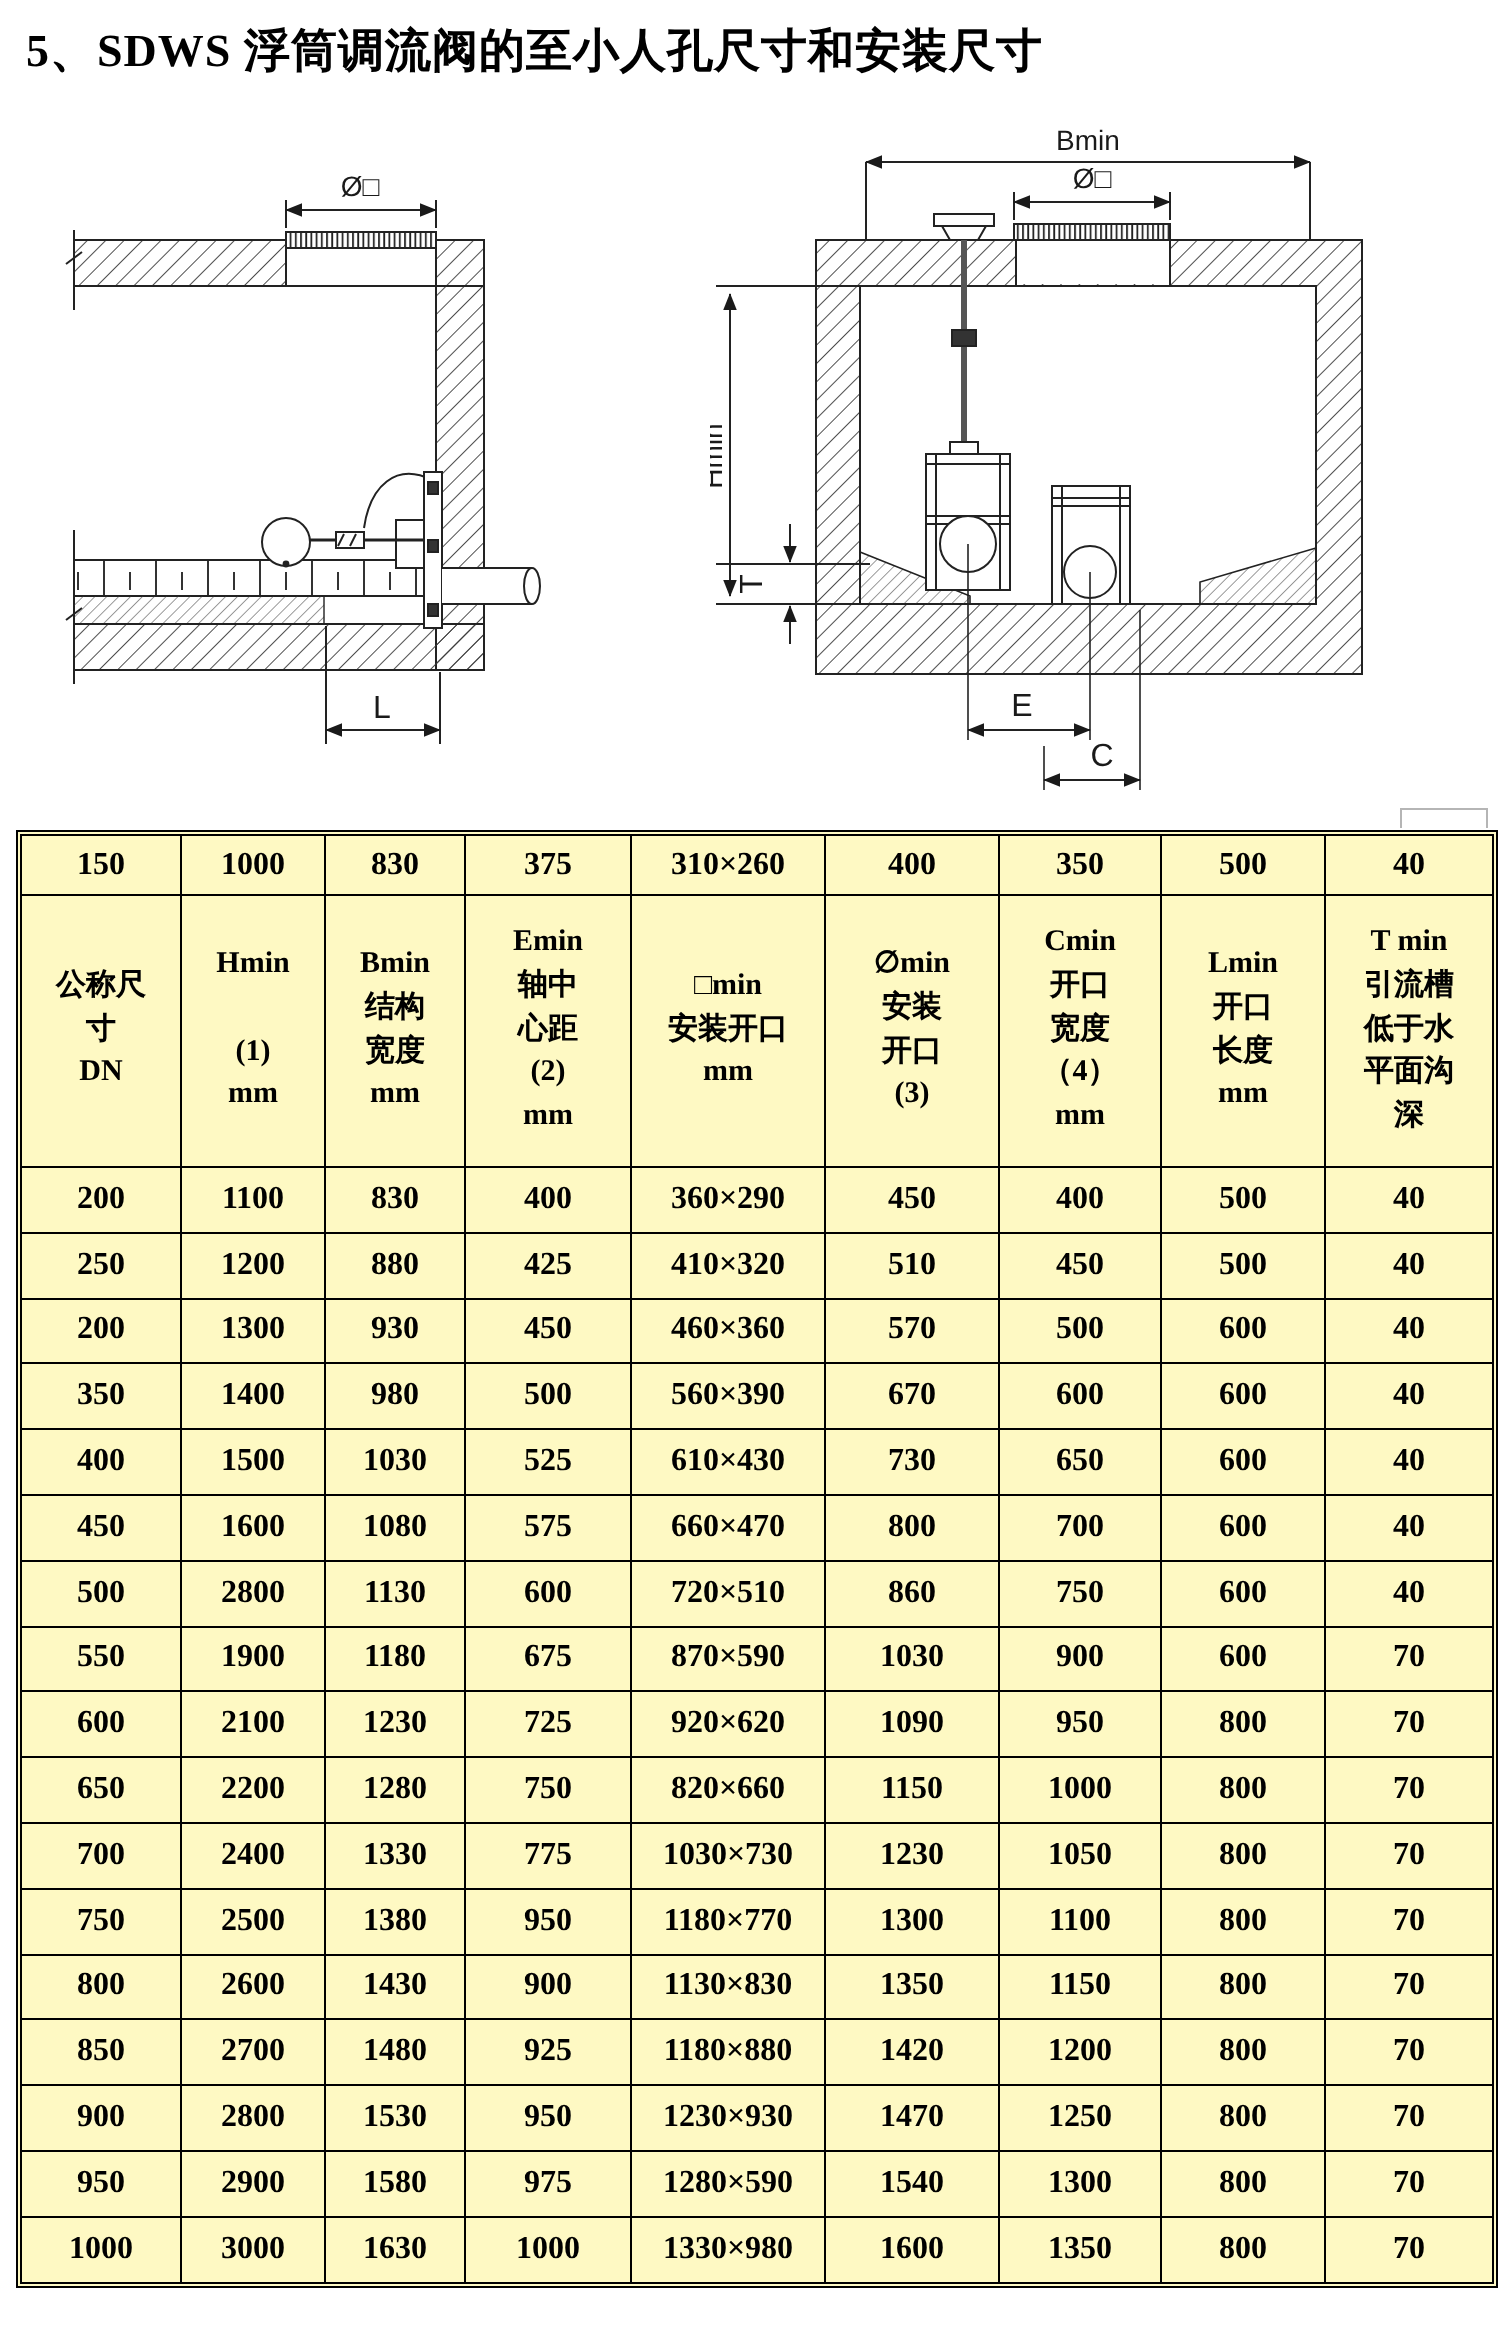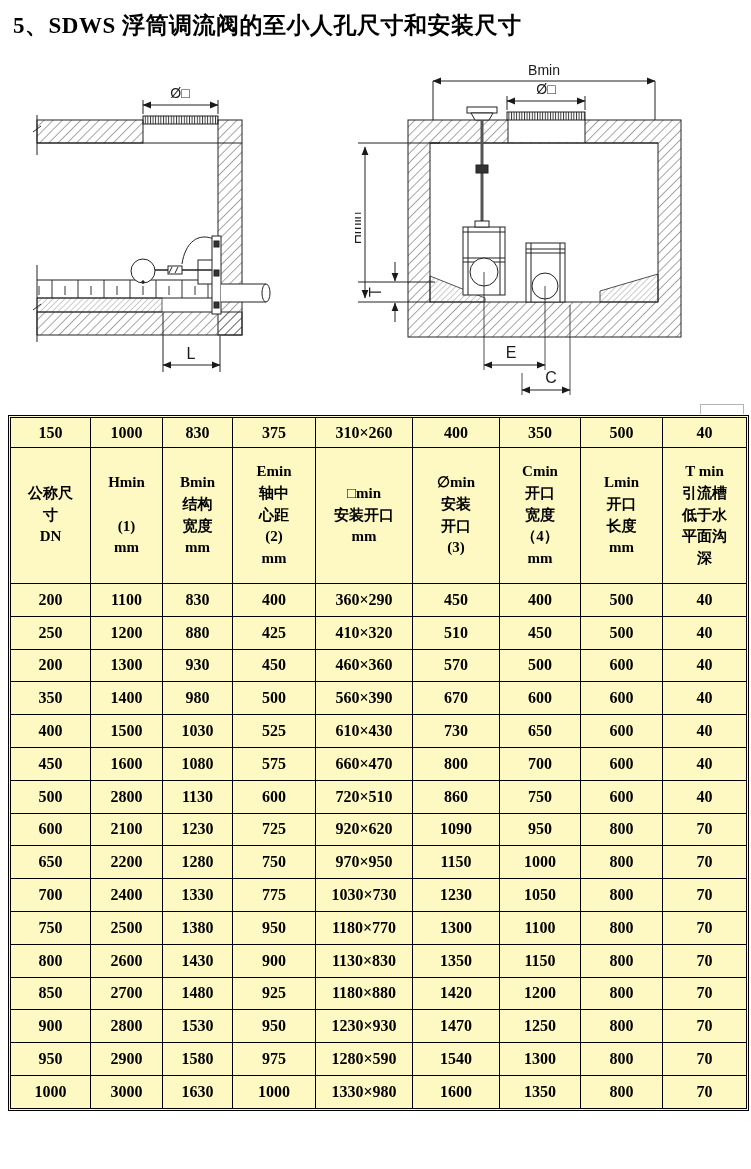--- a/index.html
+++ b/index.html
@@ -328,36 +328,47 @@
             <td>2800</td>
             <td>1130</td>
             <td>600</td>
             <td>720×510</td>
             <td>860</td>
             <td>750</td>
             <td>600</td>
             <td>40</td>
           </tr>
           <tr>
+            <td>550</td>
+            <td>1900</td>
+            <td>1180</td>
+            <td>675</td>
+            <td>870×590</td>
+            <td>1030</td>
+            <td>900</td>
+            <td>600</td>
+            <td>70</td>
+          </tr>
+          <tr>
             <td>600</td>
             <td>2100</td>
             <td>1230</td>
             <td>725</td>
             <td>920×620</td>
             <td>1090</td>
             <td>950</td>
             <td>800</td>
             <td>70</td>
           </tr>
           <tr>
             <td>650</td>
             <td>2200</td>
             <td>1280</td>
             <td>750</td>
-            <td>970×950</td>
+            <td>820×660</td>
             <td>1150</td>
             <td>1000</td>
             <td>800</td>
             <td>70</td>
           </tr>
           <tr>
             <td>700</td>
             <td>2400</td>
             <td>1330</td>
             <td>775</td>

